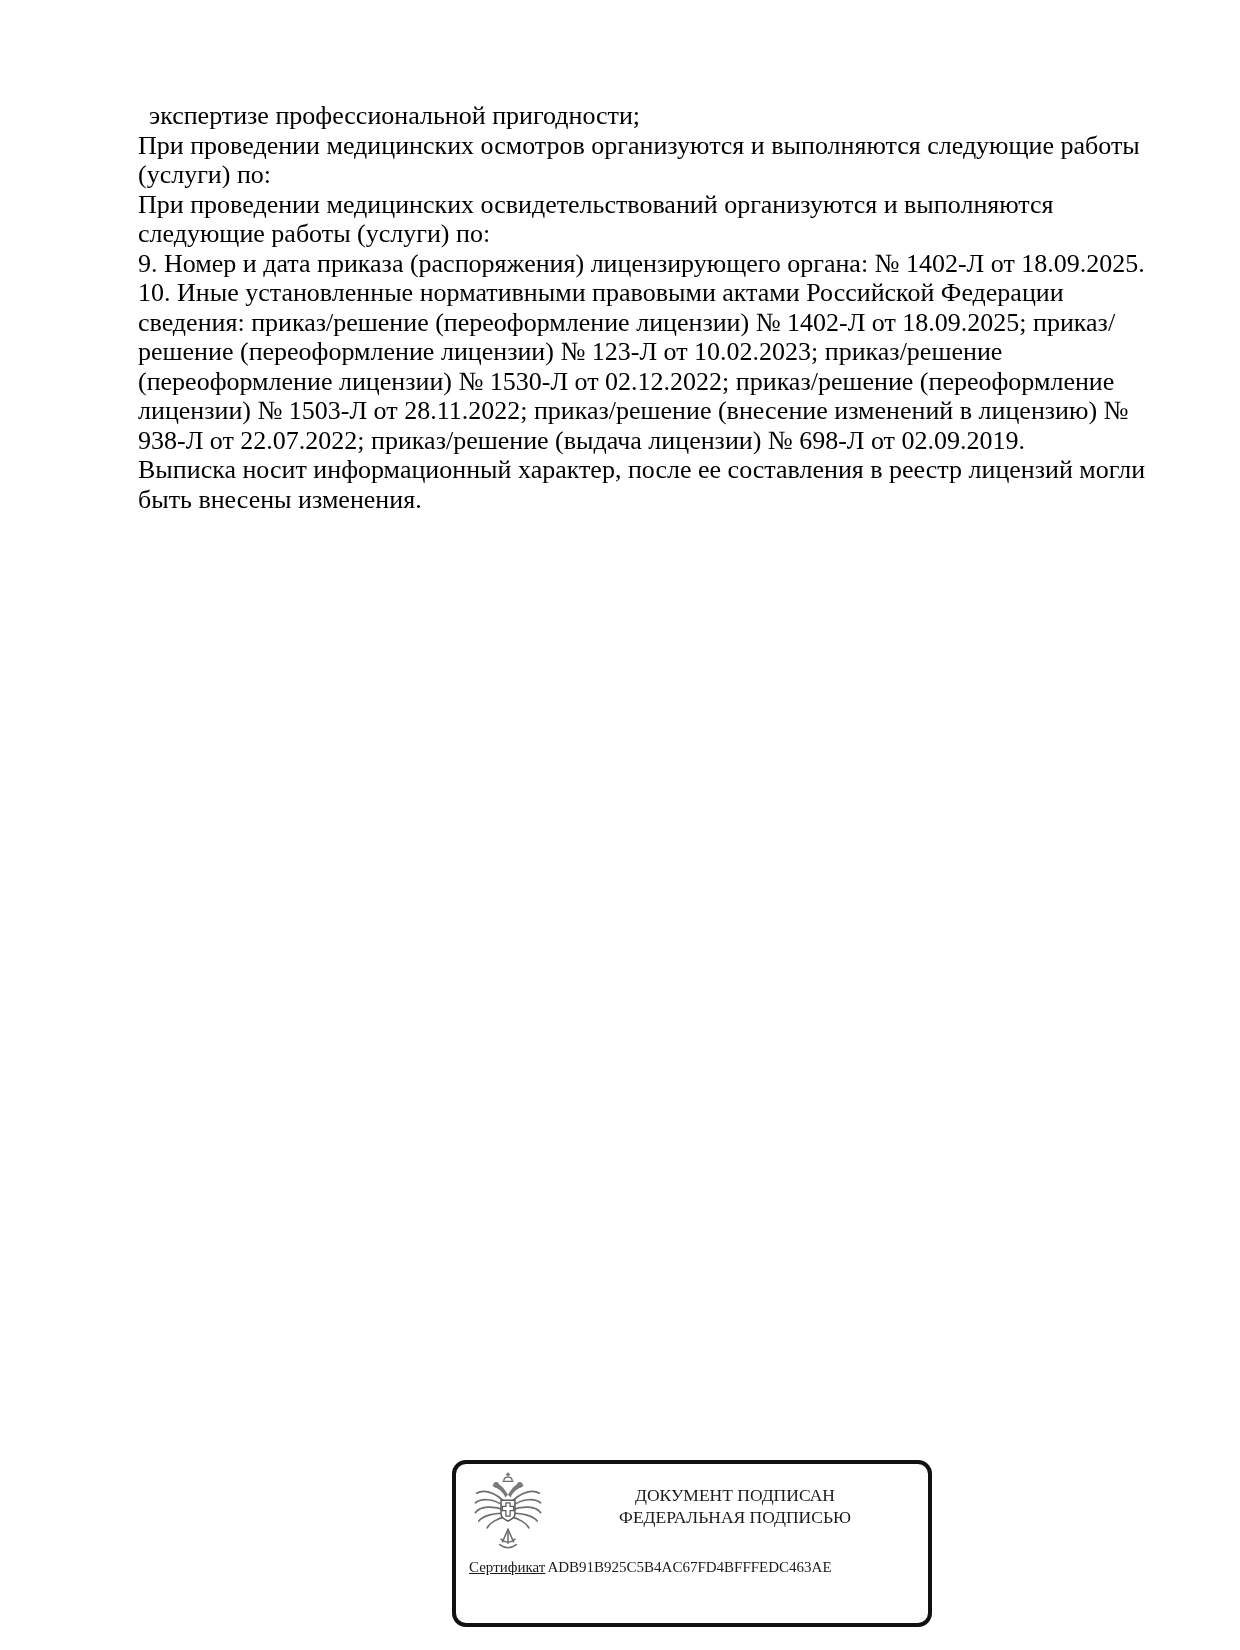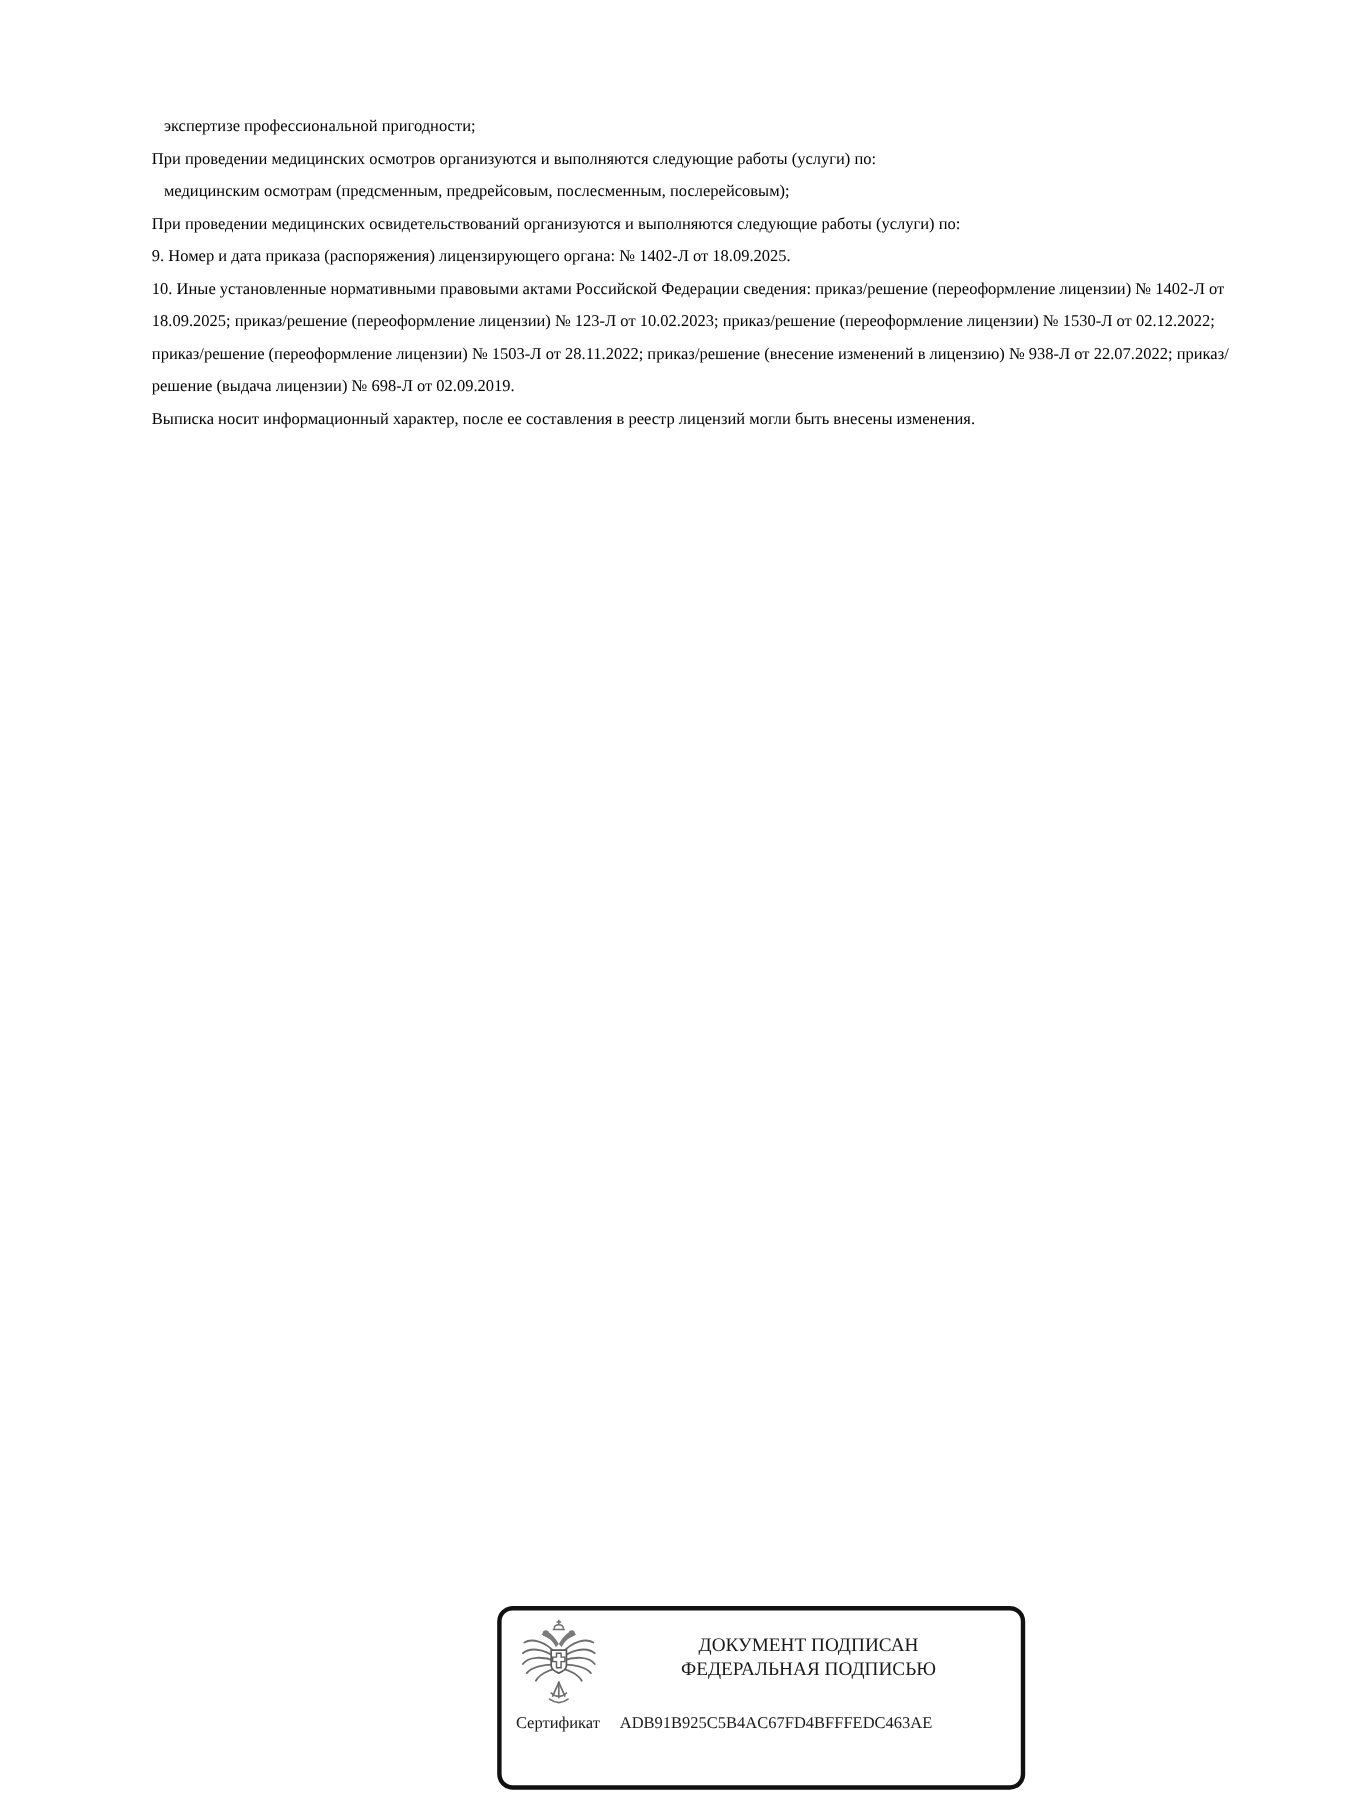--- a/index.html
+++ b/index.html
@@ -15,21 +15,21 @@
     font-family: "Liberation Serif", "DejaVu Serif", serif;
     color: #000000;
   }
 
   
   .doc-text {
     position: absolute;
     left: 138px;
     top: 101px;
     width: 1015px;
-    font-size: 15px;
+    font-size: 26px;
     line-height: 29.5px;
     text-align: left;
   }
   .doc-text p {
     margin: 0;
     padding: 0;
   }
   .doc-text p.indent {
     padding-left: 11px;
   }
@@ -73,33 +73,33 @@
     top: 90px;
     font-size: 15px;
     line-height: 27px;
     white-space: nowrap;
     color: #1a1a1a;
   }
   .stamp-row {
     overflow: hidden;
   }
   .stamp-label {
-    margin-right: 18px;
+    margin-right: 2px;
+    text-decoration: underline;
   }
   .owner-value {
     font-weight: bold;
   }
 </style>
 </head>
 <body>
 
 <div class="doc-text">
   <p class="indent">экспертизе профессиональной пригодности;</p>
   <p>При проведении медицинских осмотров организуются и выполняются следующие работы (услуги) по:</p>
-  <p class="indent">медицинским осмотрам (предсменным, предрейсовым, послесменным, послерейсовым);</p>
   <p>При проведении медицинских освидетельствований организуются и выполняются следующие работы (услуги) по:</p>
   <p class="spaced">9. Номер и дата приказа (распоряжения) лицензирующего органа: № 1402-Л от 18.09.2025.</p>
   <p class="spaced">10. Иные установленные нормативными правовыми актами Российской Федерации сведения: приказ/решение (переоформление лицензии) № 1402-Л от 18.09.2025; приказ/решение (переоформление лицензии) № 123-Л от 10.02.2023; приказ/решение (переоформление лицензии) № 1530-Л от 02.12.2022; приказ/решение (переоформление лицензии) № 1503-Л от 28.11.2022; приказ/решение (внесение изменений в лицензию) № 938-Л от 22.07.2022; приказ/решение (выдача лицензии) № 698-Л от 02.09.2019.</p>
   <p class="spaced">Выписка носит информационный характер, после ее составления в реестр лицензий могли быть внесены изменения.</p>
 </div>
 
 <div class="stamp">
 
   <div class="stamp-emblem">
     <svg viewBox="0 0 100 118" width="72" height="82" xmlns="http://www.w3.org/2000/svg" aria-hidden="true">

